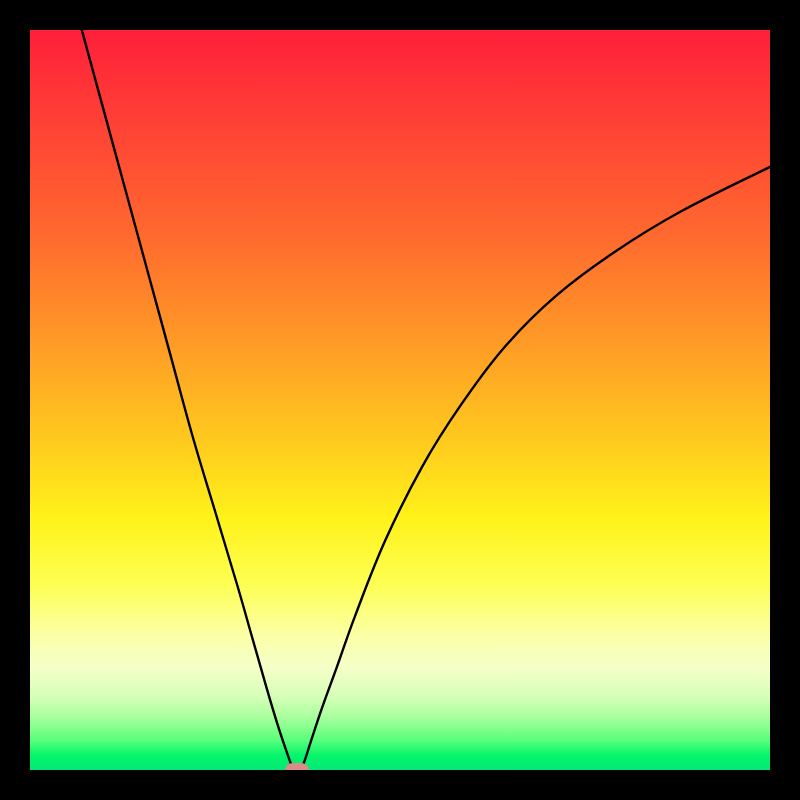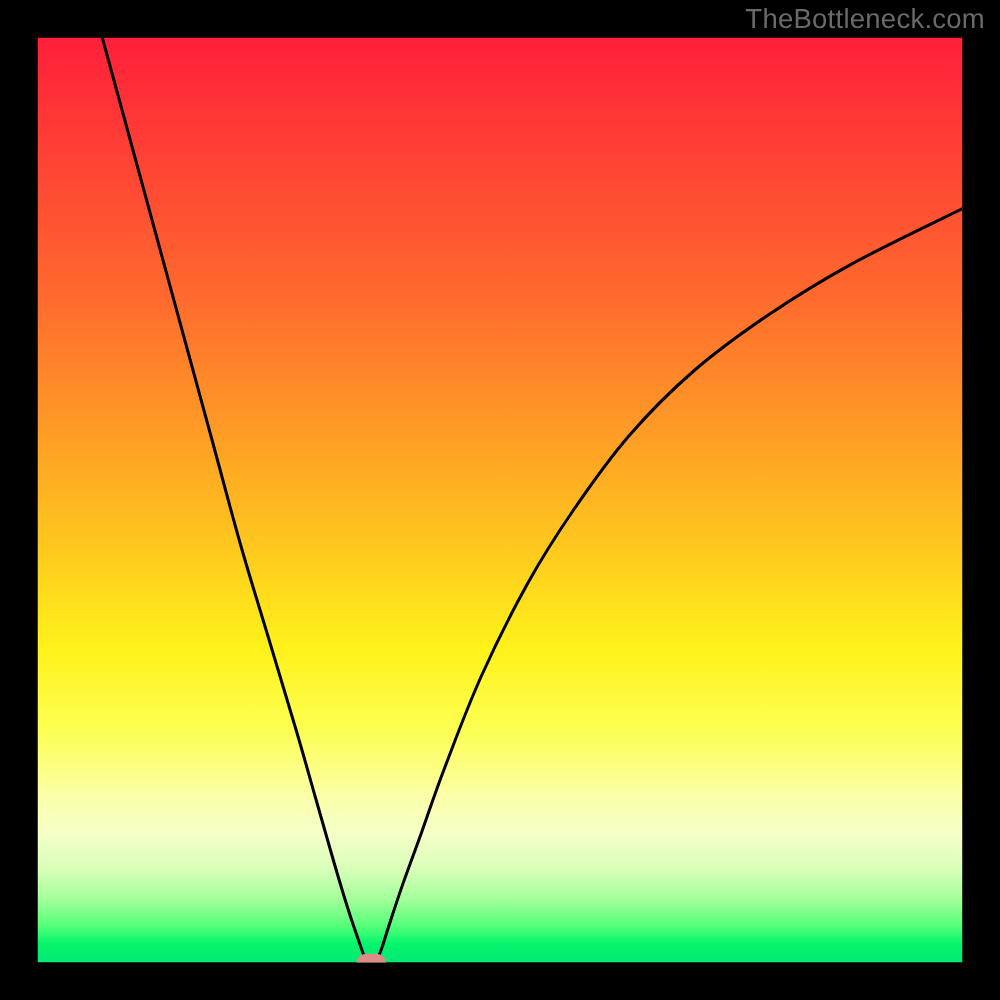--- a/index.html
+++ b/index.html
@@ -70,21 +70,20 @@
     background: #dc8c87;
     border-radius: 8px / 7px;
     transform: translate(-50%, -50%);
     z-index: 5;
   }
 </style>
 </head>
 <body>
 
 <div class="frame">
-  <div class="watermark">TheBottleneck.com</div>
 
   <div class="plot-area">
     <div class="gradient"></div>
 
     <svg class="curve" viewBox="0 0 740 740" preserveAspectRatio="none">
       <path id="left-branch-path" fill="none" stroke="#000" stroke-width="2.4" stroke-linecap="round" d="M 51.800000000000004 0 C 55.79600000000001 14.651999999999996, 66.008 52.09599999999999, 74 81.39999999999998 C 81.992 110.70399999999997, 88.208 133.49599999999995, 96.2 162.79999999999995 C 104.19200000000001 192.10399999999996, 110.408 214.896, 118.4 244.2 C 126.39200000000001 273.504, 132.608 296.29599999999994, 140.6 325.59999999999997 C 148.59199999999998 354.904, 154.80800000000002 379.028, 162.8 407 C 170.792 434.972, 177.008 454.36, 185 481 C 192.992 507.64, 200.54000000000002 532.356, 207.20000000000002 555 C 213.86 577.644, 216.672 588.1519999999999, 222 606.8 C 227.328 625.448, 232.138 642.616, 236.8 658.6 C 241.46200000000002 674.5840000000001, 244.57000000000002 684.9440000000001, 247.9 695.6 C 251.23 706.256, 253.0356 711.14, 255.29999999999998 717.8 C 257.5644 724.4599999999999, 259.0148 728.604, 260.48 732.6 C 261.94520000000006 736.596, 262.90720000000005 738.668, 263.44000000000005 740"></path>
       <path id="right-branch-path" fill="none" stroke="#000" stroke-width="2.4" stroke-linecap="round" d="M 270.84 740 C 271.63919999999996 738.002, 273.4152 734.228, 275.28000000000003 728.9 C 277.14480000000003 723.572, 278.1364 719.7239999999999, 281.2 710.4 C 284.2636 701.076, 287.63800000000003 690.4200000000001, 292.3 677.1 C 296.962 663.78, 301.10599999999994 653.05, 307.09999999999997 636.4 C 313.094 619.75, 316.942 607.244, 325.6 584.6 C 334.25800000000004 561.956, 343.212 537.24, 355.2 510.6 C 367.188 483.96000000000004, 378.88000000000005 460.576, 392.20000000000005 436.6 C 405.52000000000004 412.624, 414.548 398.71200000000005, 429.2 377.40000000000003 C 443.852 356.088, 456.28400000000005 338.18000000000006, 473.6 318.20000000000005 C 490.916 298.22, 505.41999999999996 283.716, 525.4 266.4 C 545.38 249.08399999999997, 561.956 237.318, 584.6 222 C 607.244 206.682, 623.2280000000001 196.61799999999994, 651.2 181.29999999999995 C 679.172 165.98199999999997, 724.016 144.89200000000005, 740 136.9000000000001"></path>
     </svg>
 
     <div class="marker" id="min-marker" style="left: 267.14px; top: 740px;"></div>

